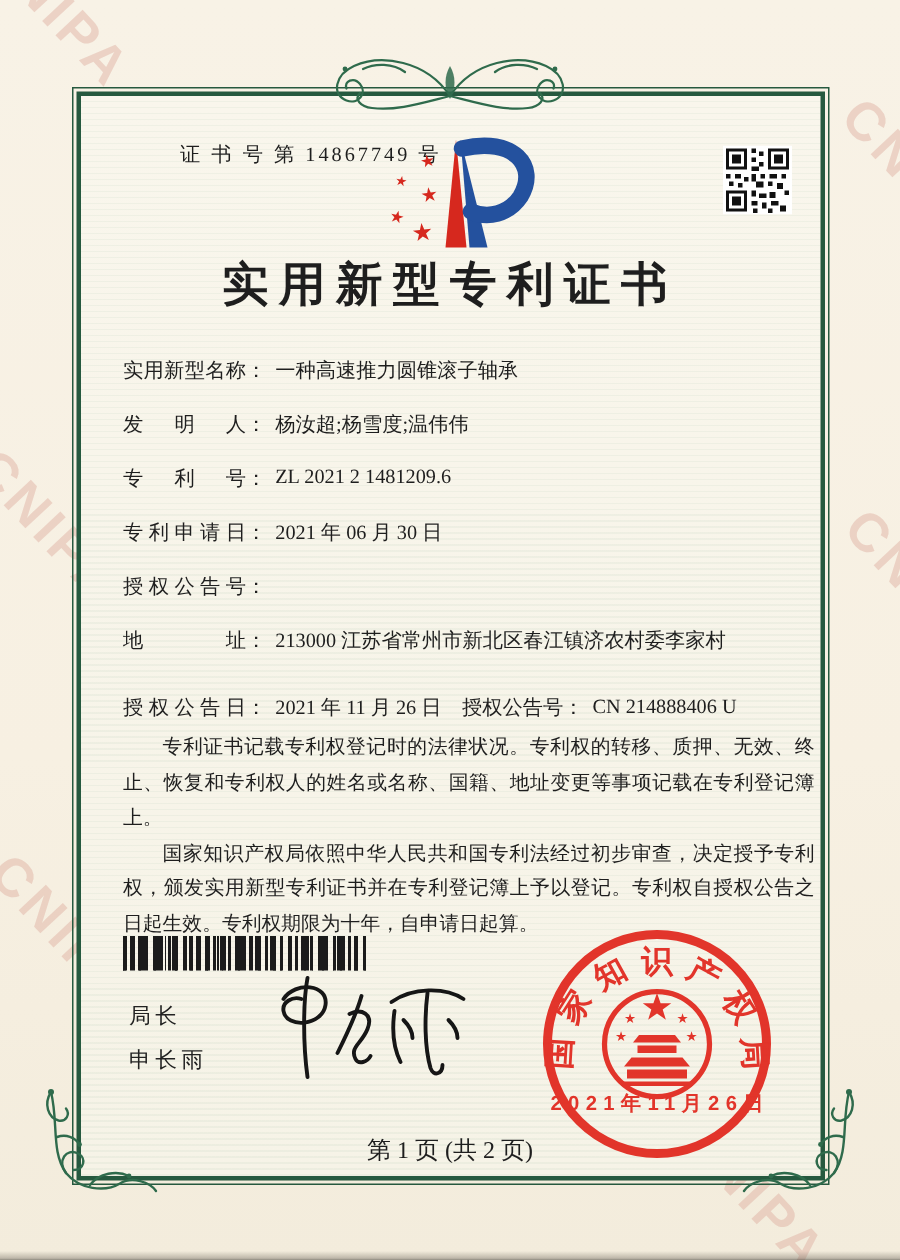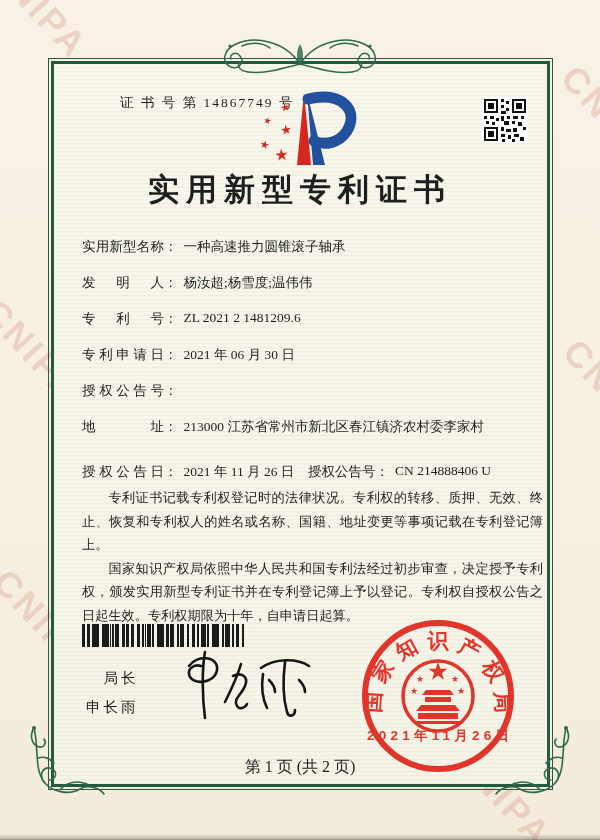--- a/index.html
+++ b/index.html
@@ -41,21 +41,21 @@
   .paras{position:absolute;left:82px;top:486px;width:461px;font-size:13.2px;
          line-height:1.78;text-align:justify;}
   .paras p{margin:0;text-indent:2em;}
   .barcode{position:absolute;left:82px;top:624px;width:163px;height:23px;
          background:
            repeating-linear-gradient(90deg,#1b1b1b 0 2px,rgba(0,0,0,0) 2px 5px),
            repeating-linear-gradient(90deg,#1b1b1b 0 1px,rgba(0,0,0,0) 1px 7px),
            repeating-linear-gradient(90deg,#1b1b1b 0 3px,rgba(0,0,0,0) 3px 11px);}
   .director{position:absolute;left:86px;top:664px;
          font-family:"Liberation Sans","DejaVu Sans",sans-serif;
-         font-size:14.5px;letter-spacing:3px;line-height:29px;color:#222;text-align:right;}
+         font-size:14.5px;letter-spacing:3px;line-height:29px;color:#222;}
   .signature{position:absolute;left:175px;top:646px;}
   .seal{position:absolute;left:358px;top:616px;opacity:.92;}
   .page-info{position:absolute;left:0;top:757px;width:100%;text-align:center;font-size:16px;}
   .footer-note{position:absolute;left:0;top:799px;width:100%;text-align:center;
          font-size:12.5px;letter-spacing:4px;color:#2a2a2a;}
 </style>
 </head>
 <body>
 
 <div class="page">

